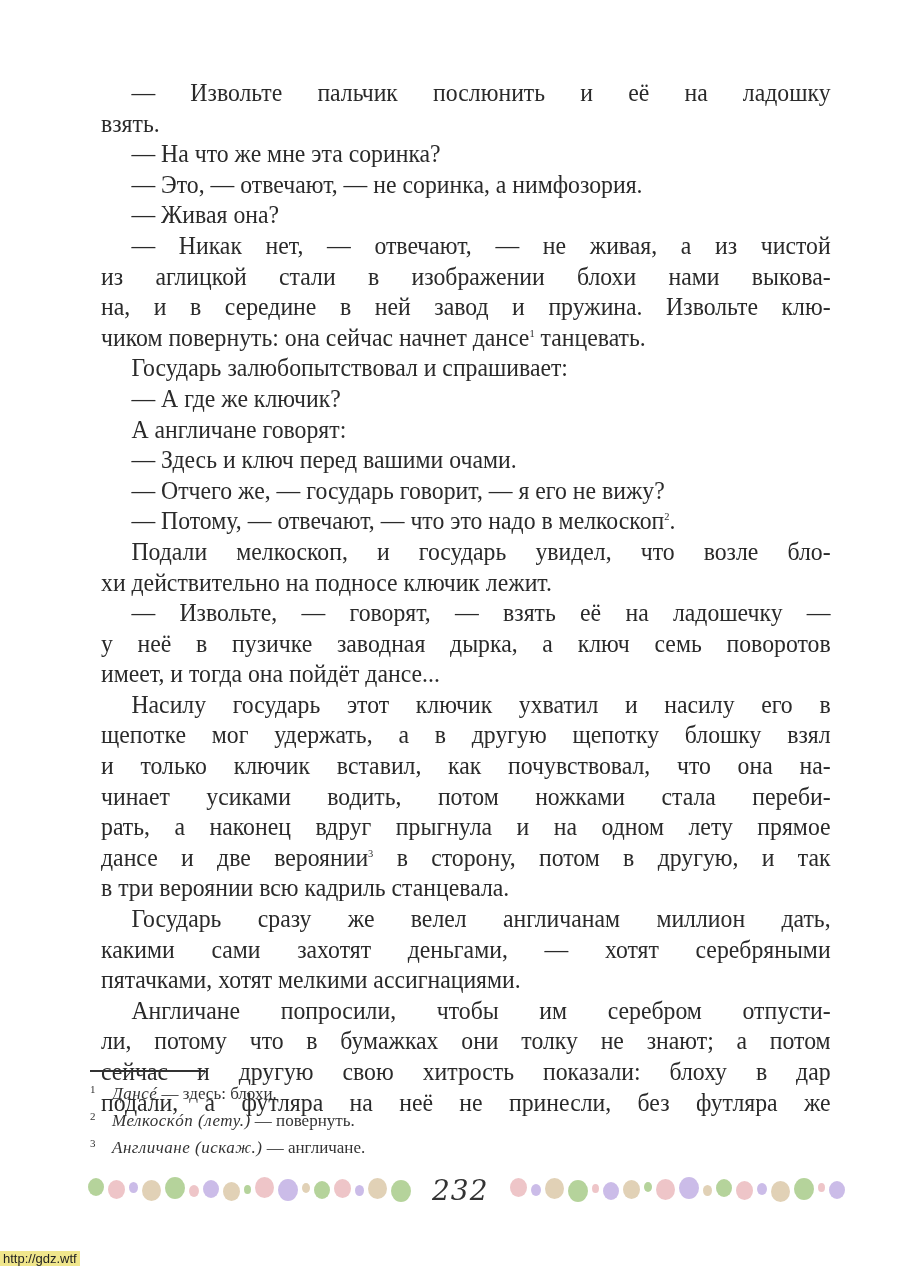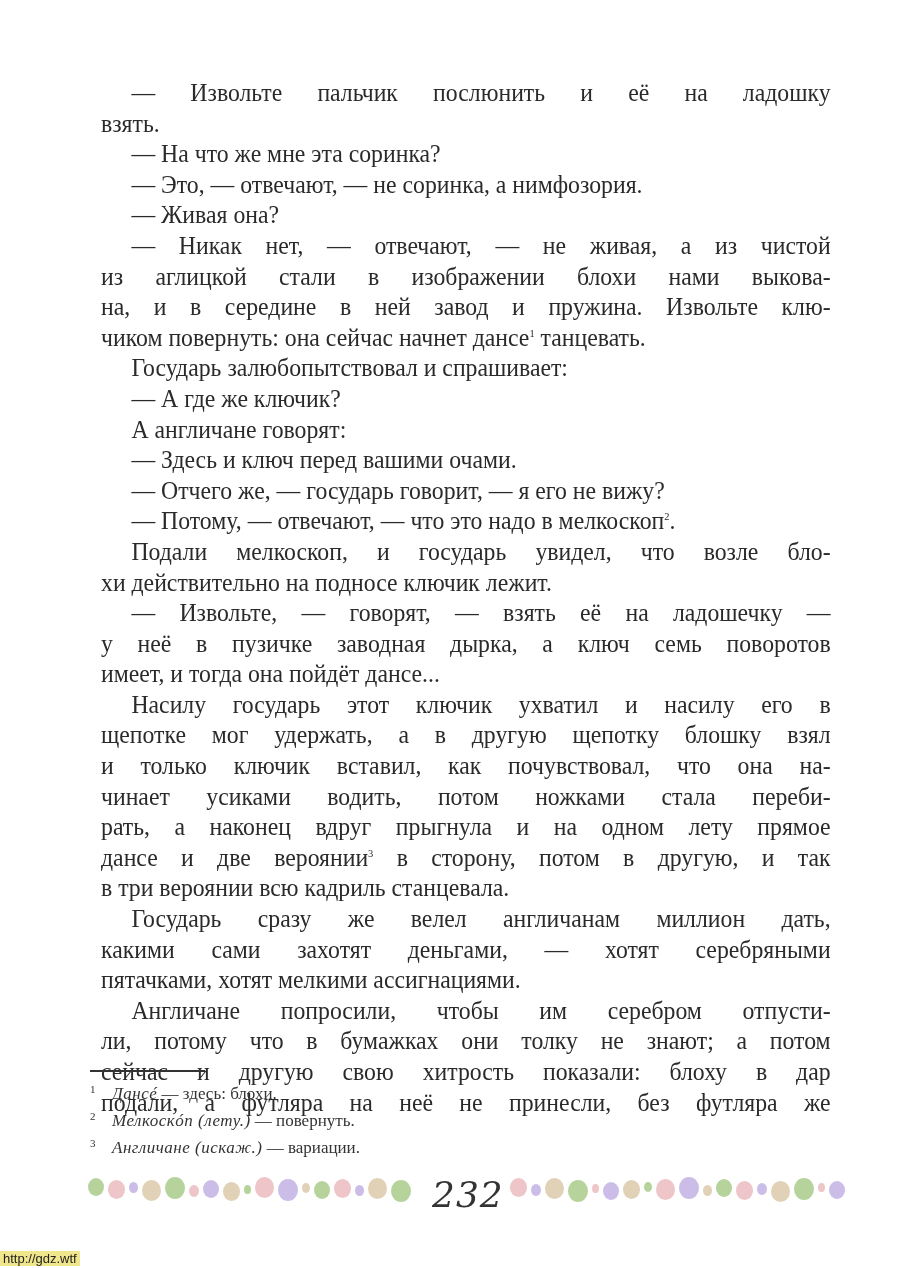--- a/index.html
+++ b/index.html
@@ -23,21 +23,21 @@
       font-family: "Liberation Serif", "DejaVu Serif", serif; color: #333;
     }
     .footnotes .fn { white-space: nowrap; }
     .footnotes .num { font-size: 11px; vertical-align: 6px; display: inline-block; width: 22px; }
     .footnotes i { letter-spacing: 0.5px; }
     .ornament {
       position: absolute; top: 1172px; height: 34px; display: flex; align-items: center; gap: 4px;
     }
     .blob { border-radius: 50%; display: inline-block; opacity: 0.75; }
     .page-number {
-      position: absolute; left: 432px; top: 1174px; font-size: 36px; font-style: italic;
+      position: absolute; left: 432px; top: 1174px; font-size: 28px; font-style: italic;
       font-family: "DejaVu Serif", serif; color: #333; letter-spacing: 1px;
     }
     .watermark {
       position: absolute; left: 0; top: 1251px; background: #f0e68c; color: #222;
       font-family: "Liberation Sans", sans-serif; font-size: 13px; padding: 0 3px; line-height: 15px;
     }
   </style>
 </head>
 <body>
 
@@ -75,21 +75,21 @@
     <span class="line indent"><span>Англичане попросили, чтобы им серебром отпусти-</span></span>
     <span class="line"><span>ли, потому что в бумажках они толку не знают; а потом</span></span>
     <span class="line"><span>сейчас и другую свою хитрость показали: блоху в дар</span></span>
     <span class="line"><span>подали, а футляра на неё не принесли, без футляра же</span></span>
   </div>
 
 <div class="footnote-rule"></div>
 <div class="footnotes">
   <div class="fn"><span class="num">1</span><i>Дансé</i><span> — здесь: блохи.</span></div>
   <div class="fn"><span class="num">2</span><i>Мелкоскóп (лету.)</i><span> — повернуть.</span></div>
-  <div class="fn"><span class="num">3</span><i>Англичане (искаж.)</i><span> — вариации.</span></div>
+  <div class="fn"><span class="num">3</span><i>Англичане (искаж.)</i><span> — англичане.</span></div>
 </div>
 
 <div class="ornament" style="left:88px;width:335px;" id="ornL">
     <span class="blob" style="width: 16px; height: 18px; background: rgb(156, 196, 122); margin-top: -4px;"></span>
     <span class="blob" style="width: 17px; height: 19px; background: rgb(232, 177, 182); margin-top: 1px;"></span>
     <span class="blob" style="width: 9px; height: 11px; background: rgb(185, 166, 224); margin-top: -3px;"></span>
     <span class="blob" style="width: 19px; height: 21px; background: rgb(215, 193, 158); margin-top: 2px;"></span>
     <span class="blob" style="width: 20px; height: 22px; background: rgb(156, 196, 122); margin-top: -2px;"></span>
     <span class="blob" style="width: 10px; height: 12px; background: rgb(232, 177, 182); margin-top: 3px;"></span>
     <span class="blob" style="width: 16px; height: 18px; background: rgb(185, 166, 224); margin-top: -1px;"></span>

